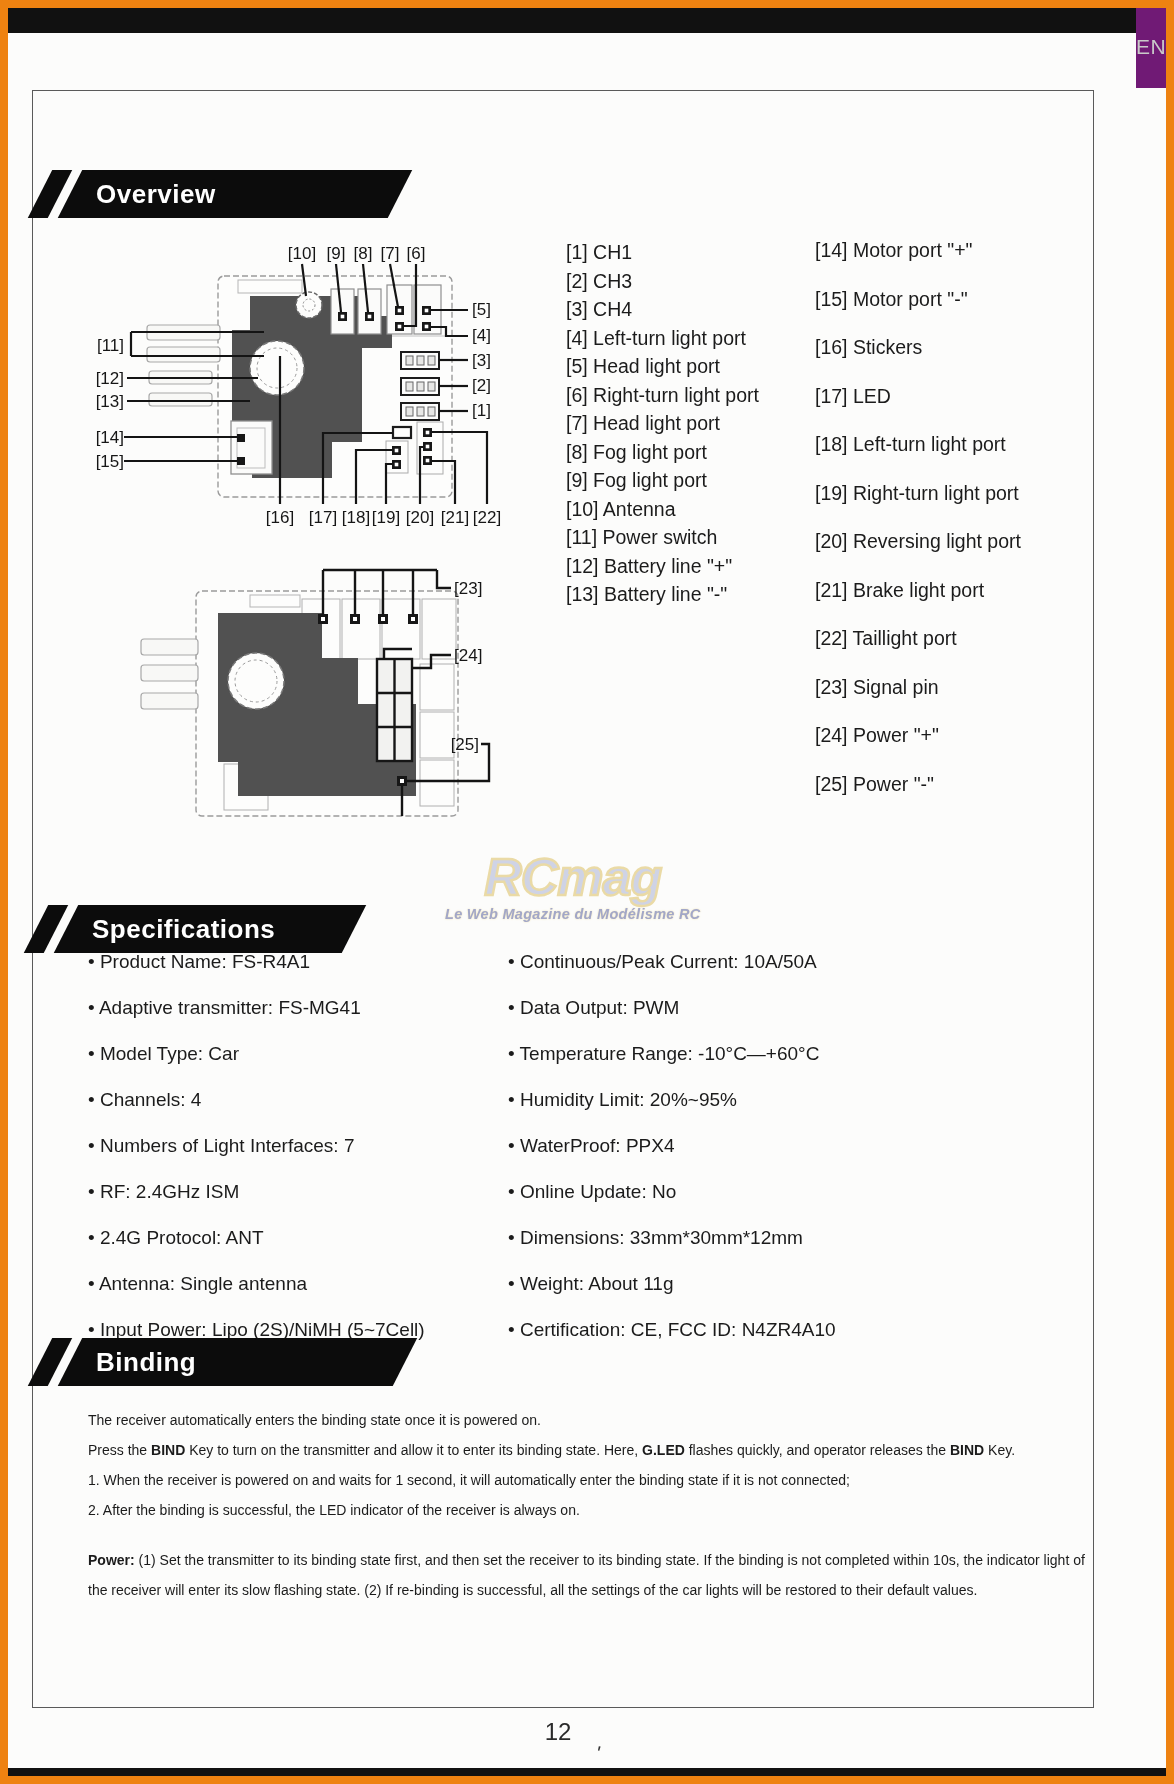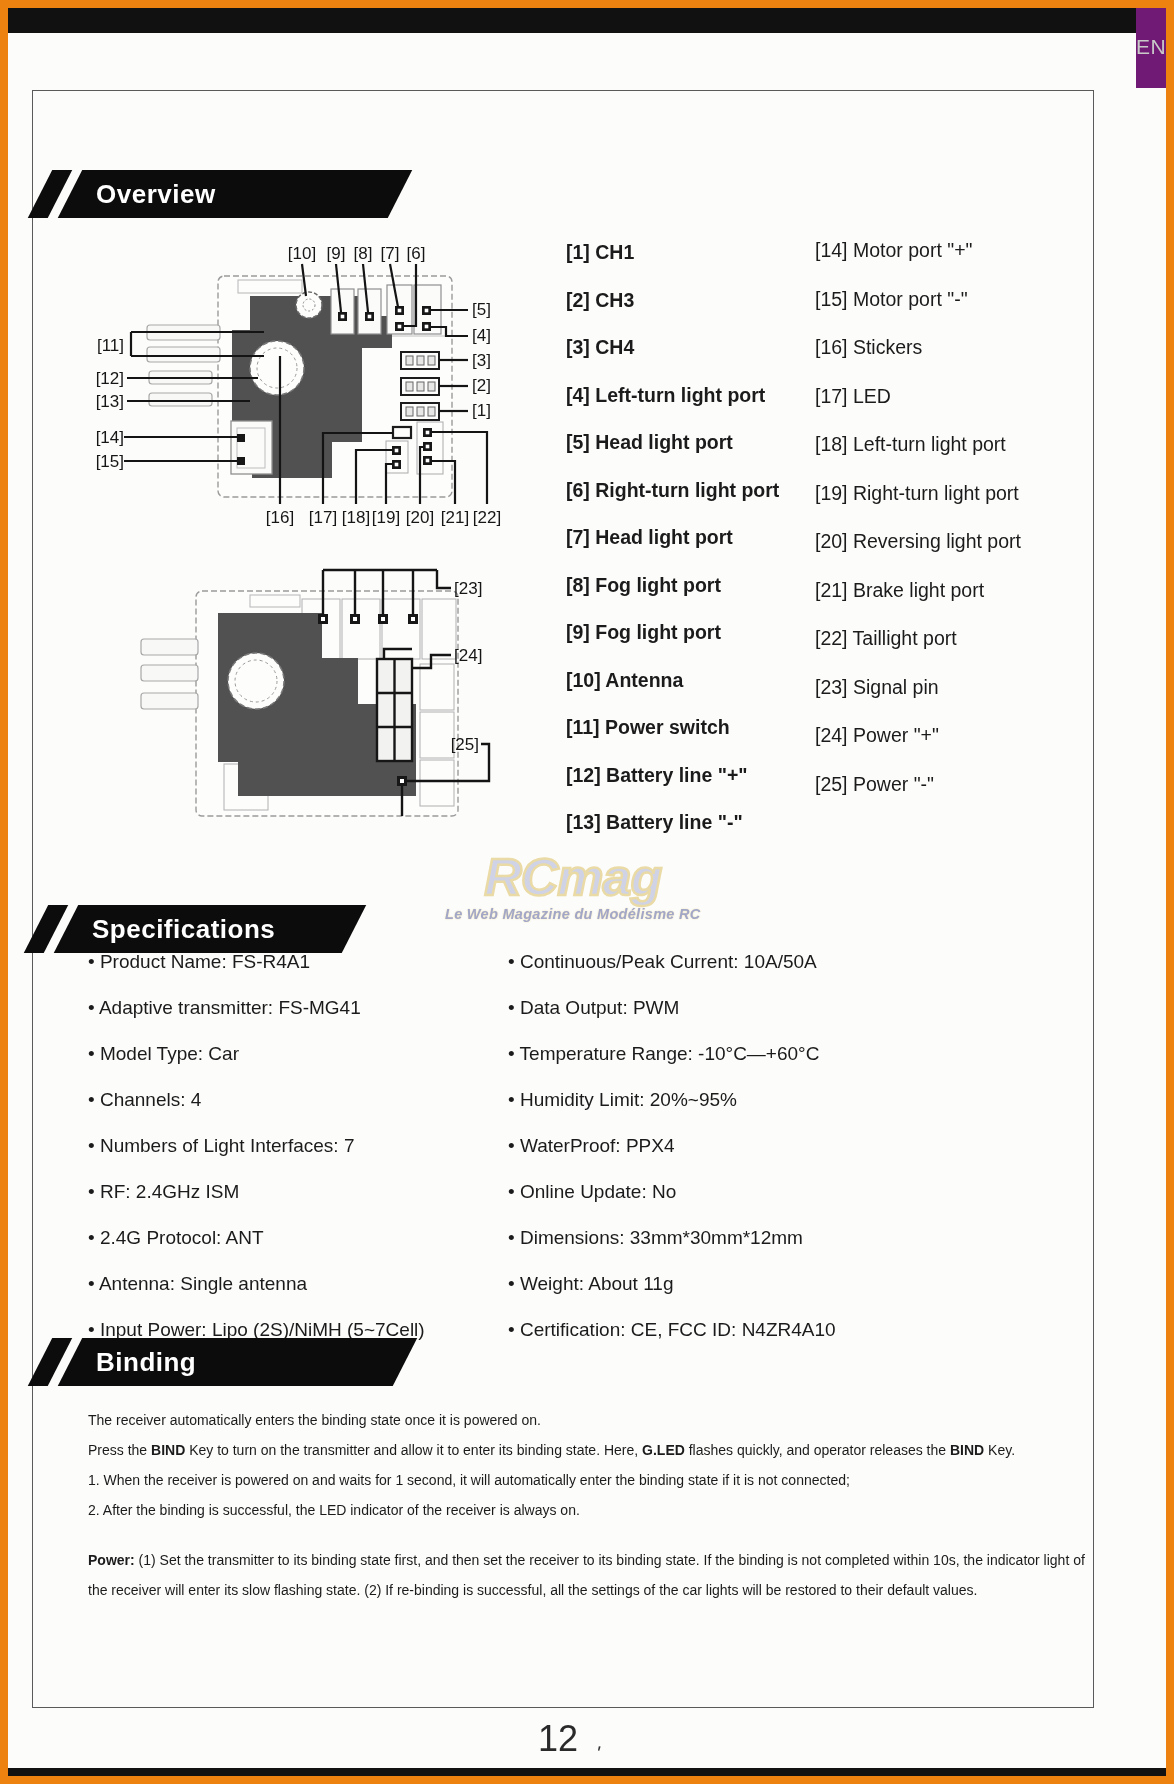--- a/index.html
+++ b/index.html
@@ -15,21 +15,21 @@
 
   
   .banner{position:absolute;height:48px;}
   .banner .slash{position:absolute;left:0;top:0;width:20px;height:48px;background:#0c0c0c;transform:skewX(-27deg);}
   .banner .bbody{position:absolute;left:30px;top:0;right:0;height:48px;background:#0c0c0c;transform:skewX(-27deg);}
   .banner .blabel{position:absolute;left:56px;top:50%;transform:translateY(-50%);
                   color:#fff;font-weight:bold;font-size:26px;letter-spacing:.5px;}
 
   
   .labelcol{position:absolute;display:flex;flex-direction:column;font-size:19.5px;line-height:20.5px;}
-  .labelcol.left{left:566px;top:242px;gap:27px;font-weight:bold;}
+  .labelcol.left{left:566px;top:242px;gap:8px;}
   .labelcol.right{left:815px;top:240px;gap:28px;}
 
   
   .speccol{position:absolute;display:flex;flex-direction:column;gap:24px;font-size:19px;line-height:22px;}
   .speccol.sleft{left:88px;top:951px;}
   .speccol.sright{left:508px;top:951px;}
   .specitem::before{content:"• ";}
 
   
   .bindingtext{position:absolute;left:88px;top:1405px;width:1015px;font-size:14px;line-height:30px;}
@@ -38,21 +38,21 @@
   .bld{font-weight:bold;}
 
   
   .watermark{position:absolute;left:445px;top:851px;opacity:.92;pointer-events:none;}
   .wm-logo{font-style:italic;font-weight:bold;font-size:52px;line-height:1;
            color:#ccd0e4;-webkit-text-stroke:2.5px #e9d89f;letter-spacing:-1px;text-align:center;}
   .wm-sub{font-style:italic;font-weight:bold;font-size:14.5px;color:#9ba0c4;
           text-shadow:0 0 2px #ecdca4;margin-top:3px;letter-spacing:.3px;}
 
   .pagenum{position:absolute;left:478px;top:1718px;width:160px;text-align:center;
-           font-size:36px;color:#2a2a2a;}
+           font-size:24px;color:#2a2a2a;}
   .inkmark{position:absolute;left:596px;top:1742px;font-size:20px;color:#333;transform:rotate(14deg);}
 
   svg text{font-family:"Liberation Sans",sans-serif;font-size:17px;fill:#161616;}
 </style>
 </head>
 <body>
 
 <div class="page">
   <div class="paper"></div>
   <div class="topbar"></div>

